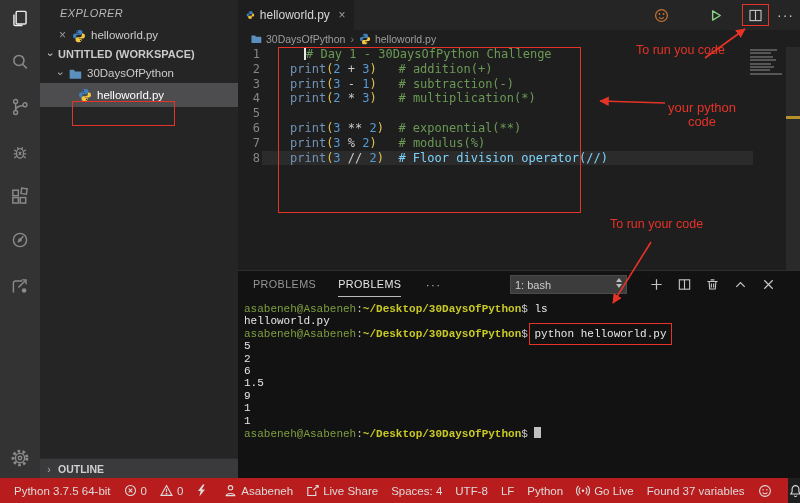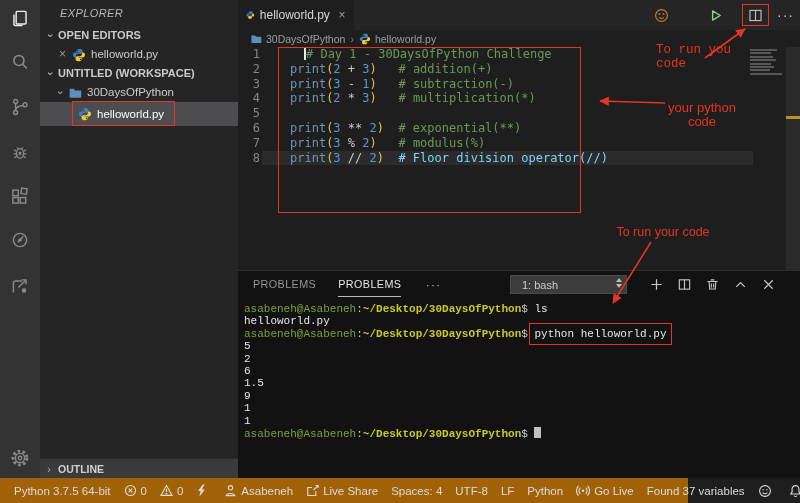--- a/index.html
+++ b/index.html
@@ -64,55 +64,55 @@
   .mm-bar { height:2px; margin-bottom:1.4px; background:rgba(200,200,200,.33); }
   .scrollbar { position:absolute; right:0; top:0; bottom:0; width:14px; background:#2a2a2a; }
   .sb-mark { position:absolute; right:0; top:69px; width:14px; height:3px; background:#b5912c; }
 
   
   .panel { position:absolute; left:0; right:0; top:270px; bottom:0; background:#121212; border-top:1px solid #2e2e2e; }
   .panel-header { position:relative; height:26px; display:flex; align-items:center; padding-left:15px; }
   .panel-tab { font-size:10.8px; letter-spacing:.4px; color:#969696; margin-right:22px; height:26px; line-height:26px; }
   .panel-tab.active { color:#e6e6e6; border-bottom:1px solid #bbbbbb; }
   .panel-more { color:#aaaaaa; font-size:13px; letter-spacing:1px; margin-left:2px; }
-  .shell-select { position:absolute; left:272px; top:4px; width:117px; height:19px; background:#3c3c3c; border:1px solid #4a4a4a; color:#cccccc; font-size:11px; display:flex; align-items:center; padding-left:11px; }
+  .shell-select { position:absolute; left:272px; top:4px; width:117px; height:19px; background:#3c3c3c; border:1px solid #4a4a4a; color:#cccccc; font-size:11px; display:flex; align-items:center; padding-left:4px; }
   .spinner { position:absolute; right:4px; top:2px; display:flex; flex-direction:column; gap:2px; }
   .spinner i { display:block; width:0; height:0; border-left:3.5px solid transparent; border-right:3.5px solid transparent; }
   .spin-up { border-bottom:4px solid #bdbdbd; }
   .spin-down { border-top:4px solid #bdbdbd; }
   .panel-actions { position:absolute; right:24px; top:0; height:26px; display:flex; align-items:center; gap:13px; }
   .panel-actions svg { display:block; }
 
   .terminal { padding:6px 0 0 6px; font-family:Liberation Mono, monospace; font-size:11px; color:#e6e6e6; }
   .t-line { height:12.4px; line-height:12.4px; white-space:pre; }
   .t-user { color:#7f9f3f; }
   .t-path { color:#c9c925; font-weight:bold; }
   .t-w { color:#cccccc; }
   .t-cmd { color:#e8e8e8; }
   .t-cmd.boxed { outline:1.5px solid #e63327; outline-offset:4px; }
   .t-cursor { display:inline-block; width:7px; height:11px; background:#c0c0c0; vertical-align:-1px; }
 
   
-  .statusbar { position:absolute; left:0; bottom:0; width:688px; height:25px; background:#a16207; color:#dcdcdc; font-size:11.5px; display:flex; align-items:center; justify-content:space-between; padding:0 10px 0 14px; }
+  .statusbar { position:absolute; left:0; bottom:0; width:788px; height:25px; background:#b91c1c; color:#dcdcdc; font-size:11.5px; display:flex; align-items:center; justify-content:space-between; padding:0 10px 0 14px; }
   .sb-group { display:flex; align-items:center; }
   .sb-item { display:flex; align-items:center; margin-right:13px; white-space:nowrap; }
   .sb-item:last-child { margin-right:0; }
   .sb-item svg { display:block; margin-right:4px; }
   .sb-right .sb-item { margin-right:0; margin-left:13px; }
 
   
   .overlay { position:absolute; z-index:40; pointer-events:none; }
   .rbox { border:1.6px solid #e63327; }
   .box-file { left:72px; top:101px; width:103px; height:25px; }
   .box-code { left:278px; top:47px; width:303px; height:166px; }
   .box-run  { left:742px; top:4px;  width:27px;  height:22px; }
   .note { color:#e63327; font-size:12.5px; line-height:1.1; }
-  .note-run  { left:656px; top:44px;  width:104px;font-family:Liberation Mono, monospace; }
+  .note-run  { left:636px; top:44px;  width:104px; }
   .note-code { left:660px; top:101px;  width:84px; text-align:center; font-size:13px; }
-  .note-term { left:610px; top:226px; width:106px;text-align:center; }
+  .note-term { left:610px; top:218px; width:106px; }
   .arrows { left:0; top:0; width:800px; height:503px; }
 </style>
 </head>
 <body>
 
 <div class="app">
 
   <div class="activitybar">
     <div class="ab-icon" style="top:6px">
         <svg viewBox="0 0 20 20">
@@ -169,24 +169,20 @@
         <svg viewBox="0 0 20 20" fill="none">
           <circle cx="10" cy="10" r="6.3" stroke="#8a8a8a" stroke-width="2.6" stroke-dasharray="2.4 2.15"></circle>
           <circle cx="10" cy="10" r="4.2" stroke="#8a8a8a" stroke-width="1.3"></circle>
           <circle cx="10" cy="10" r="1.6" stroke="#8a8a8a" stroke-width="1.2"></circle>
         </svg>
       </div>
   </div>
 
   <div class="sidebar">
     <div class="sb-title">EXPLORER</div>
-    <div class="side-row bold-row row-openeditors">
-      <span class="chev"><span class="chev-exp">›</span></span>
-      <span>OPEN EDITORS</span>
-    </div>
     <div class="side-row row-openfile">
       <span class="close-x">×</span>
       <span class="icon py-icon">
           <svg width="100%" height="100%" viewBox="0 0 16 16">
             <path fill="#3f7fbf" d="M7.9 1C6.1 1 5 1.8 5 3.1V4.6h3.1v.6H3.6C2.2 5.2 1.2 6.1 1.2 8c0 1.9 1 2.8 2.4 2.8h1.1V8.9c0-1.3 1.1-2.3 2.4-2.3h2.8c1.1 0 2-.9 2-2V3.1C11.9 1.8 10.7 1 9.3 1z"></path>
             <path fill="#f3c73f" d="M8.1 15c1.8 0 2.9-.8 2.9-2.1v-1.5H7.9v-.6h4.5c1.4 0 2.4-.9 2.4-2.8 0-1.9-1-2.8-2.4-2.8h-1.1v1.9c0 1.3-1.1 2.3-2.4 2.3H6.1c-1.1 0-2 .9-2 2v1.5C4.1 14.2 5.3 15 6.7 15z"></path>
             <circle fill="#1e1e1e" cx="6.3" cy="2.9" r=".7"></circle>
             <circle fill="#1e1e1e" cx="9.7" cy="13.1" r=".7"></circle>
           </svg>
         </span>

